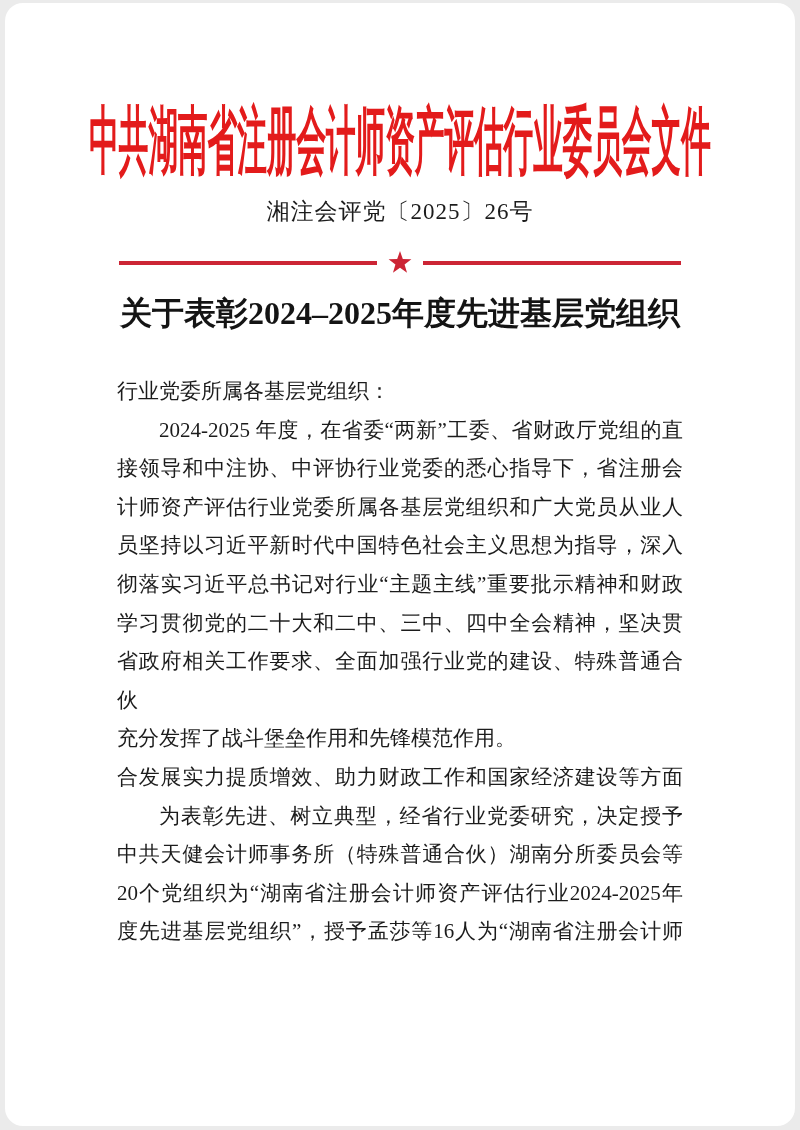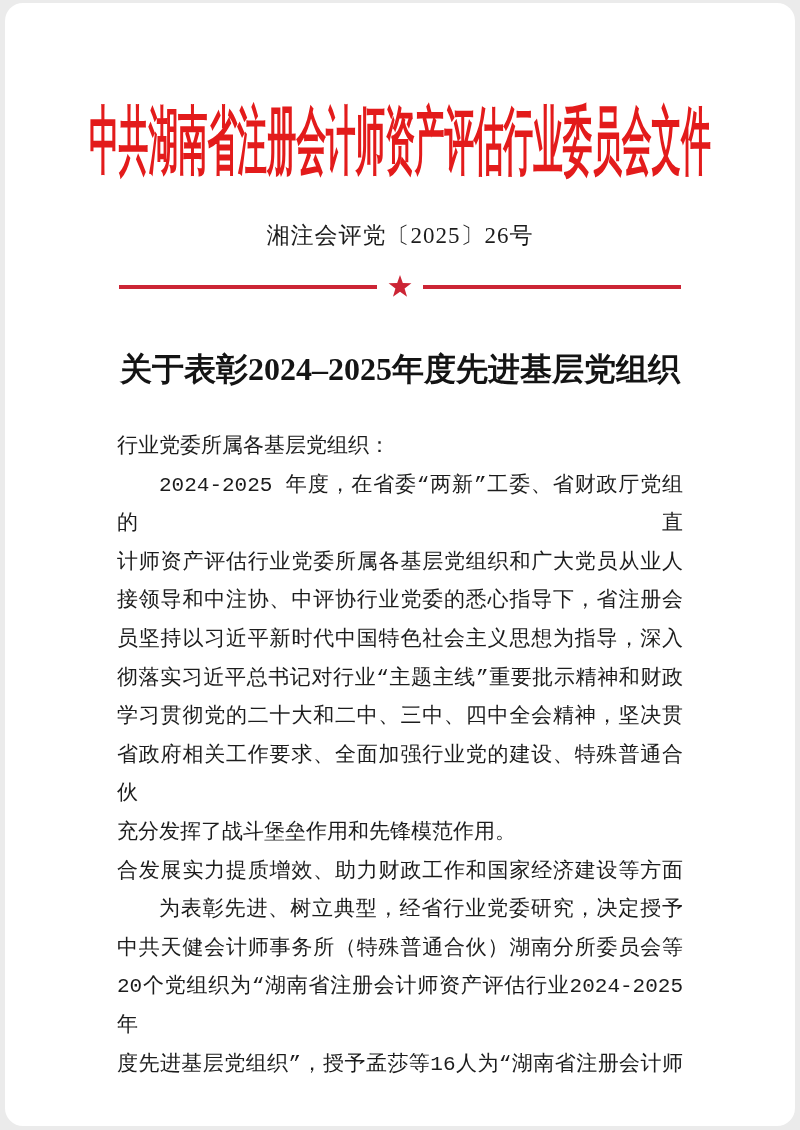--- a/index.html
+++ b/index.html
@@ -30,21 +30,21 @@
     left: 50%; top: 0;
     white-space: nowrap;
     font-size: 74px;
     line-height: 74px;
     font-weight: 700;
     color: var(--header-red, #e31b1b);
     transform: translateX(-50%) scaleX(0.40);
     transform-origin: center;
   }
   .doc-number {
-    margin-top: 44px;
+    margin-top: 20px;
     text-align: center;
     font-size: 23px;
     line-height: 28px;
     letter-spacing: 1px;
     color: var(--text-black, #1c1c1c);
   }
   .divider {
     width: 562px;
     margin: 25px auto 0 auto;
     display: flex;
@@ -55,38 +55,37 @@
     flex: 1;
     height: 4px;
     background: var(--divider-red, #cc2535);
   }
   .divider .star {
     width: 24px; height: 24px;
     margin: 0 11px;
     flex: 0 0 auto;
   }
   .doc-title {
-    margin-top: 52px;
+    margin-top: 20px;
     text-align: center;
     font-weight: 700;
     font-size: 32px;
     line-height: 37px;
     color: #141414;
   }
   .body-text {
     margin-top: 40px;
     padding: 0 112px;
     font-size: 21px;
     line-height: 38.6px;
     color: var(--text-black, #1c1c1c);
   }
   .body-text .line {
     text-align: justify;
     text-align-last: justify;
-    font-family: Liberation Mono, monospace;
   }
   .body-text .line.no-just {
     text-align: left;
     text-align-last: left;
   }
   .body-text .line.indent {
     text-indent: 2em;
   }
 </style>
 </head>
@@ -110,22 +109,22 @@
     </div>
 
     <div class="doc-title">
         <div>关于表彰2024–2025年度先进基层党组织</div>
       </div>
 
     <div class="body-text">
       <div class="line no-just">行业党委所属各基层党组织：</div>
 
     <div class="line indent">2024-2025 年度，在省委“两新”工委、省财政厅党组的直</div>
+        <div class="line">接领导和中注协、中评协行业党委的悉心指导下，省注册会</div>
         <div class="line">计师资产评估行业党委所属各基层党组织和广大党员从业人</div>
-        <div class="line">接领导和中注协、中评协行业党委的悉心指导下，省注册会</div>
         <div class="line">员坚持以习近平新时代中国特色社会主义思想为指导，深入</div>
         <div class="line">彻落实习近平总书记对行业“主题主线”重要批示精神和财政</div>
         <div class="line">学习贯彻党的二十大和二中、三中、四中全会精神，坚决贯</div>
         <div class="line">省政府相关工作要求、全面加强行业党的建设、特殊普通合伙</div>
         <div class="line no-just">充分发挥了战斗堡垒作用和先锋模范作用。</div>
         <div class="line">合发展实力提质增效、助力财政工作和国家经济建设等方面</div>
         <div class="line indent">为表彰先进、树立典型，经省行业党委研究，决定授予</div>
         <div class="line">中共天健会计师事务所（特殊普通合伙）湖南分所委员会等</div>
         <div class="line">20个党组织为“湖南省注册会计师资产评估行业2024-2025年</div>
         <div class="line">度先进基层党组织”，授予孟莎等16人为“湖南省注册会计师</div>

